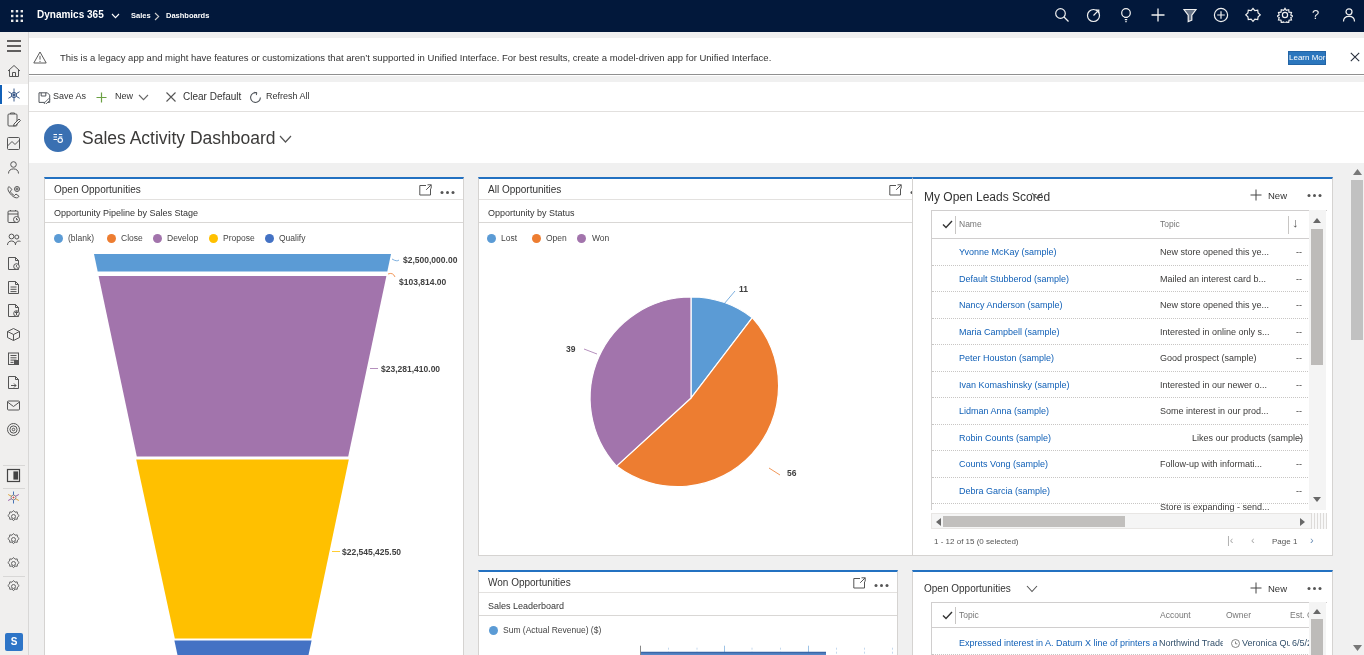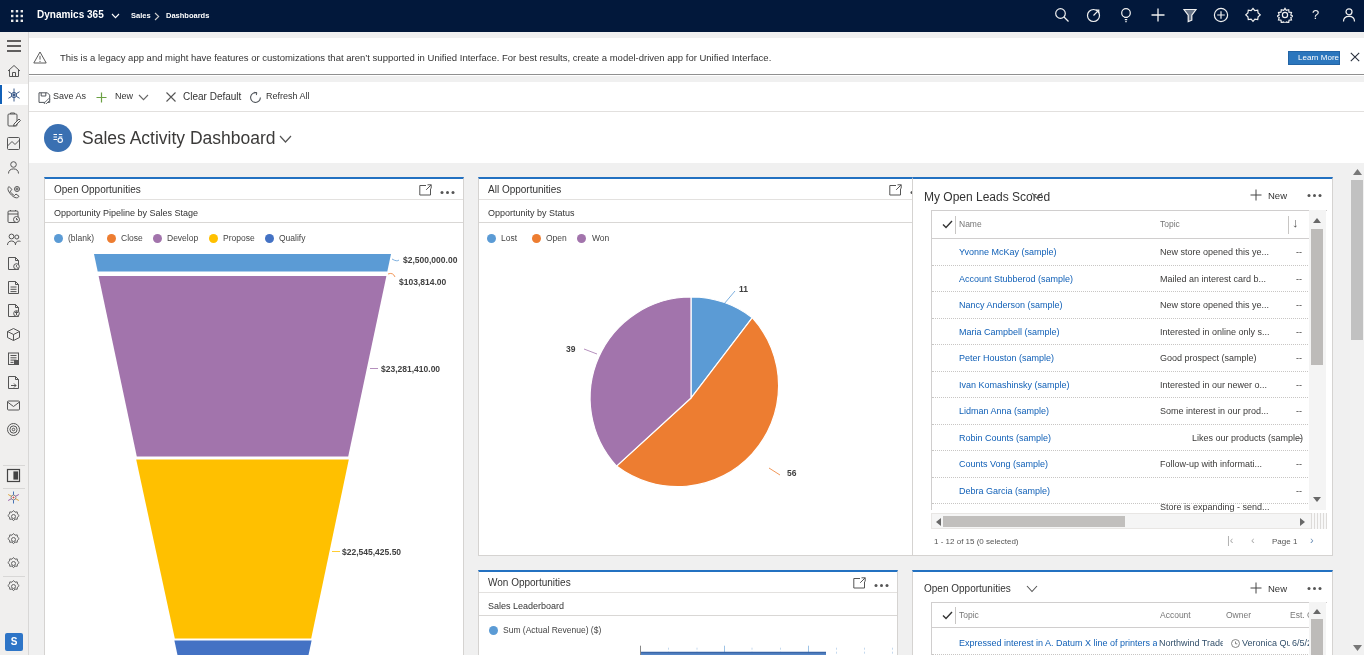--- a/index.html
+++ b/index.html
@@ -202,21 +202,21 @@
 
 <div class="abs" style="left:29px; top:32px; width:1335px; height:6px; background:#f0f0f0;"></div>
 <div class="abs" style="left:29px; top:76px; width:1335px; height:6px; background:#f0f0f0;"></div>
 
 <div id="banner" class="abs">
   <svg class="abs" style="left:4px; top:13px" width="14" height="13" viewBox="0 0 14 13" fill="none" stroke="#5a5a5a" stroke-width="1">
       <path d="M7 1 L13.2 12 H0.8 Z"></path>
       <path d="M7 4.8 V8.6 M7 9.9 V11"></path>
     </svg>
   <div class="abs" style="left:31px; top:14px; font-size:9.5px; color:#333;">This is a legacy app and might have features or customizations that aren’t supported in Unified Interface. For best results, create a model-driven app for Unified Interface.</div>
-  <div class="abs" style="left:1259px; top:13px; width:52px; height:14px; background:#2b76bd; border:1px solid #2264a5; color:#fff; font-size:8px; text-align:right; line-height:12px; white-space:nowrap;">Learn More</div>
+  <div class="abs" style="left:1259px; top:13px; width:38px; height:14px; background:#2b76bd; border:1px solid #2264a5; color:#fff; font-size:8px; text-align:center; line-height:12px; white-space:nowrap;">Learn More</div>
   <svg class="abs" style="left:1321px; top:14px" width="10" height="10" viewBox="0 0 10 10" fill="none" stroke="#29303d" stroke-width="1.1">
       <path d="M0.8 0.8 L9.2 9.2 M9.2 0.8 L0.8 9.2"></path>
     </svg>
 </div>
 
 <div id="cmdbar" class="abs">
   <svg class="abs" style="left:9px; top:9px" width="13" height="13" viewBox="0 0 13 13" fill="none" stroke="#50555b" stroke-width="1">
       <path d="M1 1.8 h8.4 l2.3 2.3 V11.4 H1 Z"></path>
       <path d="M3.2 1.8 v3.2 h4.6 V1.8"></path>
       <path d="M6.5 11.8 l4.2-4.2 1.4 1.4 -4.2 4.2 -1.8 0.4 Z" fill="#fff" stroke-width="0.9"></path>
@@ -363,21 +363,21 @@
       <div class="abs" style="left:356px; top:5px; width:1px; height:18px; background:#c8c6c4;"></div>
       <div class="abs" style="left:360px; top:4px; font-size:13px; color:#555;">↓</div>
     </div>
     <div id="rows">
 <div style="position:absolute;left:0;top:28.0px;width:378px;height:26.5px;border-bottom:1px dotted #c8c6c4;">
           <div style="position:absolute;left:27px;top:8px;font-size:9px;color:#1160b7;white-space:nowrap;">Yvonne McKay (sample)</div>
           <div style="position:absolute;left:228px;top:8px;font-size:9px;color:#3b3a39;white-space:nowrap;">New store opened this ye...</div>
           <div style="position:absolute;left:364px;top:8px;font-size:9px;color:#3b3a39;">--</div>
         </div>
 <div style="position:absolute;left:0;top:54.5px;width:378px;height:26.5px;border-bottom:1px dotted #c8c6c4;">
-          <div style="position:absolute;left:27px;top:8px;font-size:9px;color:#1160b7;white-space:nowrap;">Account Stubberod (sample)</div>
+          <div style="position:absolute;left:27px;top:8px;font-size:9px;color:#1160b7;white-space:nowrap;">Default Stubberod (sample)</div>
           <div style="position:absolute;left:228px;top:8px;font-size:9px;color:#3b3a39;white-space:nowrap;">Mailed an interest card b...</div>
           <div style="position:absolute;left:364px;top:8px;font-size:9px;color:#3b3a39;">--</div>
         </div>
 <div style="position:absolute;left:0;top:81.0px;width:378px;height:26.5px;border-bottom:1px dotted #c8c6c4;">
           <div style="position:absolute;left:27px;top:8px;font-size:9px;color:#1160b7;white-space:nowrap;">Nancy Anderson (sample)</div>
           <div style="position:absolute;left:228px;top:8px;font-size:9px;color:#3b3a39;white-space:nowrap;">New store opened this ye...</div>
           <div style="position:absolute;left:364px;top:8px;font-size:9px;color:#3b3a39;">--</div>
         </div>
 <div style="position:absolute;left:0;top:107.5px;width:378px;height:26.5px;border-bottom:1px dotted #c8c6c4;">
           <div style="position:absolute;left:27px;top:8px;font-size:9px;color:#1160b7;white-space:nowrap;">Maria Campbell (sample)</div>

